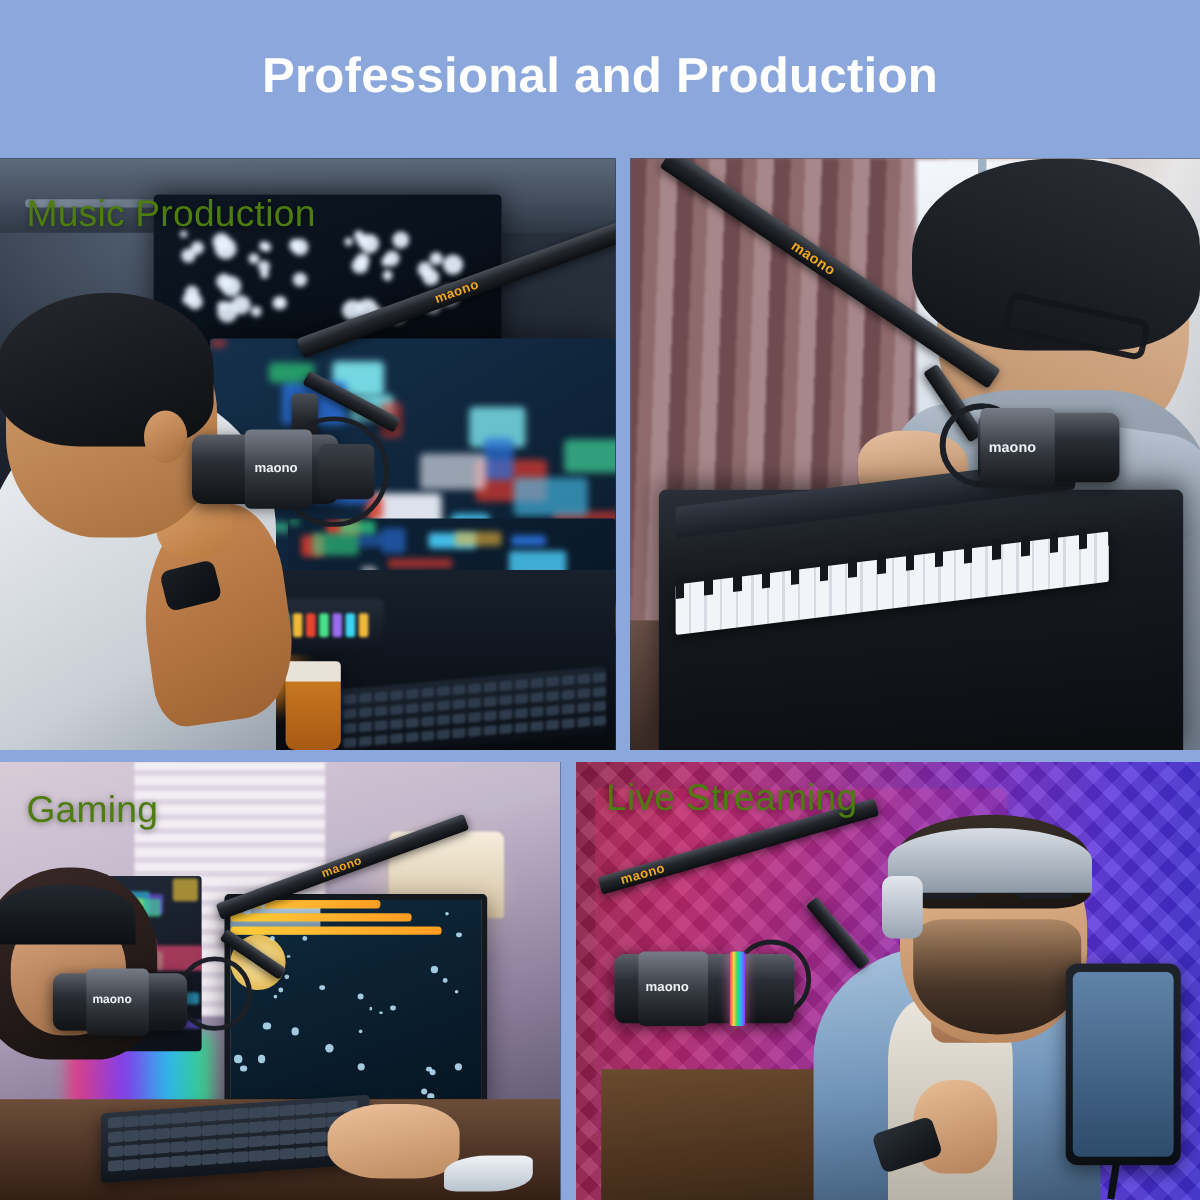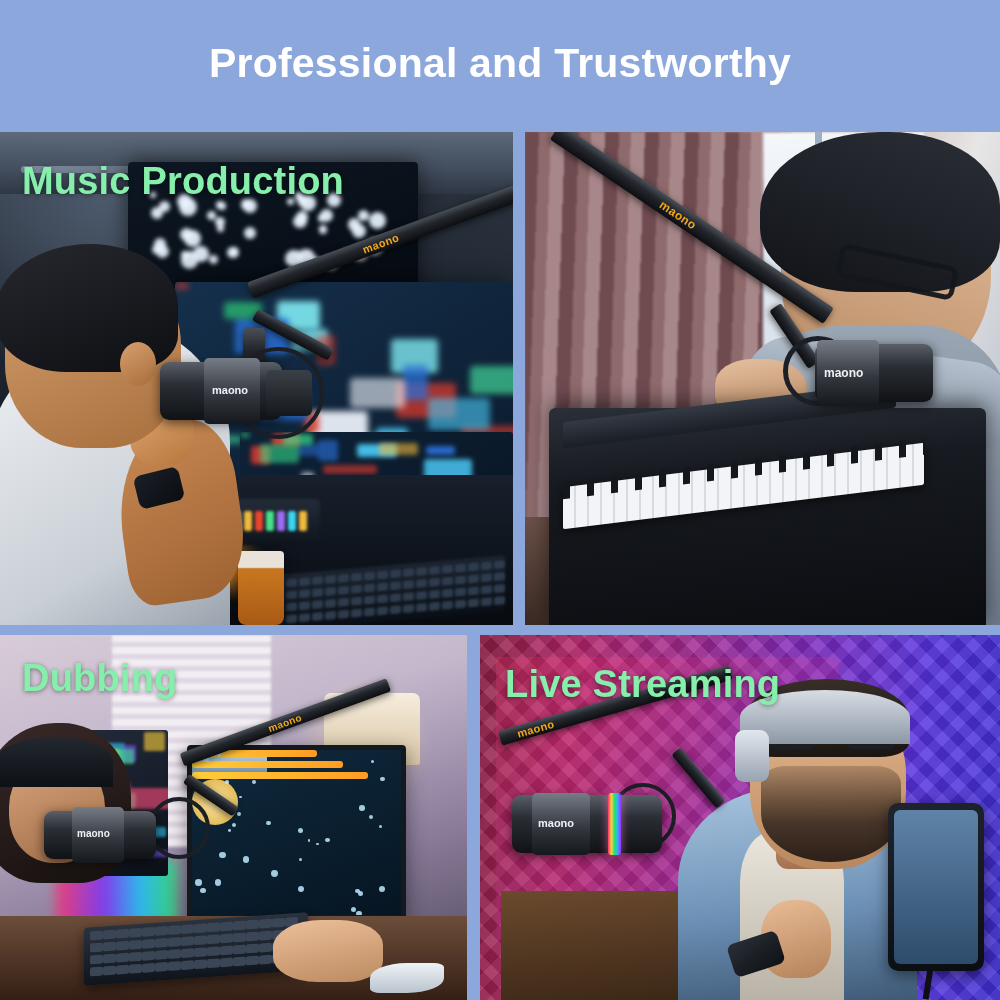--- a/index.html
+++ b/index.html
@@ -27,31 +27,31 @@
 
   
   .panel { position:absolute; overflow:hidden; background:#10151c; }
   #panel-music    { left:0;   top:132px; width:513px; height:493px; }
   #panel-dubbing  { left:525px; top:132px; width:475px; height:493px; }
   #panel-gaming   { left:0;   top:635px; width:467px; height:365px; }
   #panel-live     { left:480px; top:635px; width:520px; height:365px; }
 
   .panel-label {
     position:absolute; z-index:60;
-    color:#86efac;
-    font-size:38px;
-    font-weight:700;
+    color:#4d7c0f;
+    font-size:31px;
+    font-weight:400;
     letter-spacing:.2px;
     text-shadow:0 1px 5px rgba(0,0,0,.45);
     white-space:nowrap;
   }
   #panel-music   .panel-label { left:22px; top:28px; }
   #panel-dubbing .panel-label { left:24px; top:26px; }
   #panel-gaming  .panel-label { left:22px; top:22px; }
-  #panel-live    .panel-label { left:25px; top:28px; }
+  #panel-live    .panel-label { left:25px; top:12px; }
 
   .scene { position:absolute; inset:0; }
   .ly { position:absolute; }
 
   
   .p1-bg {
     inset:0;
     background:
       radial-gradient(circle at 22% 12%, #4e5c6e 0%, rgba(78,92,110,0) 34%),
       linear-gradient(175deg,#3c4553 0%,#252c38 26%,#161b25 60%,#0b0e14 100%);
@@ -256,21 +256,21 @@
 
   
   .rgb-ring { position:absolute;
     background:linear-gradient(90deg,#ff2d6a,#ffd23a 25%,#2de06b 50%,#2db4ff 72%,#a12dff 100%);
     border-radius:3px; box-shadow:0 0 10px rgba(255,120,200,.6); }
 </style>
 </head>
 <body>
 
 <div class="header">
-  <div class="header-title">Professional and Trustworthy</div>
+  <div class="header-title">Professional and Production</div>
 </div>
 
 <div class="panel" id="panel-music">
   <div class="scene">
     <div class="ly p1-bg"></div>
     <div class="ly p1-wallR"></div>
     <div class="ly p1-ceil"></div>
     <div class="ly p1-ceil-line"></div>
 
     <div class="ly p1-mon1"></div>
@@ -669,21 +669,21 @@
       <span class="boom-logo" style="left:92px; top:2px; font-size:10px;">maono</span>
     </div>
     <div class="boom" style="left:186px; top:138px; width:60px; height:11px; transform:rotate(34deg); transform-origin:left center;"></div>
 
     <div class="shock" style="left:148px; top:162px; width:62px; height:62px; border-width:4px;"></div>
     <div class="mic-body" style="left:44px; top:176px; width:112px; height:48px;"></div>
     <div class="mic-ring" style="left:72px; top:172px; width:52px; height:56px;">
       <span class="mic-logo" style="left:5px; top:21px; font-size:10px;">maono</span>
     </div>
   </div>
-  <div class="panel-label">Dubbing</div>
+  <div class="panel-label">Gaming</div>
 </div>
 
 <div class="panel" id="panel-live">
   <div class="scene">
     <div class="ly p4-bg"></div>
     <div class="ly p4-foam"></div>
     <div class="ly p4-panelA"></div>
 
     <div class="ly p4-box"></div>
 

